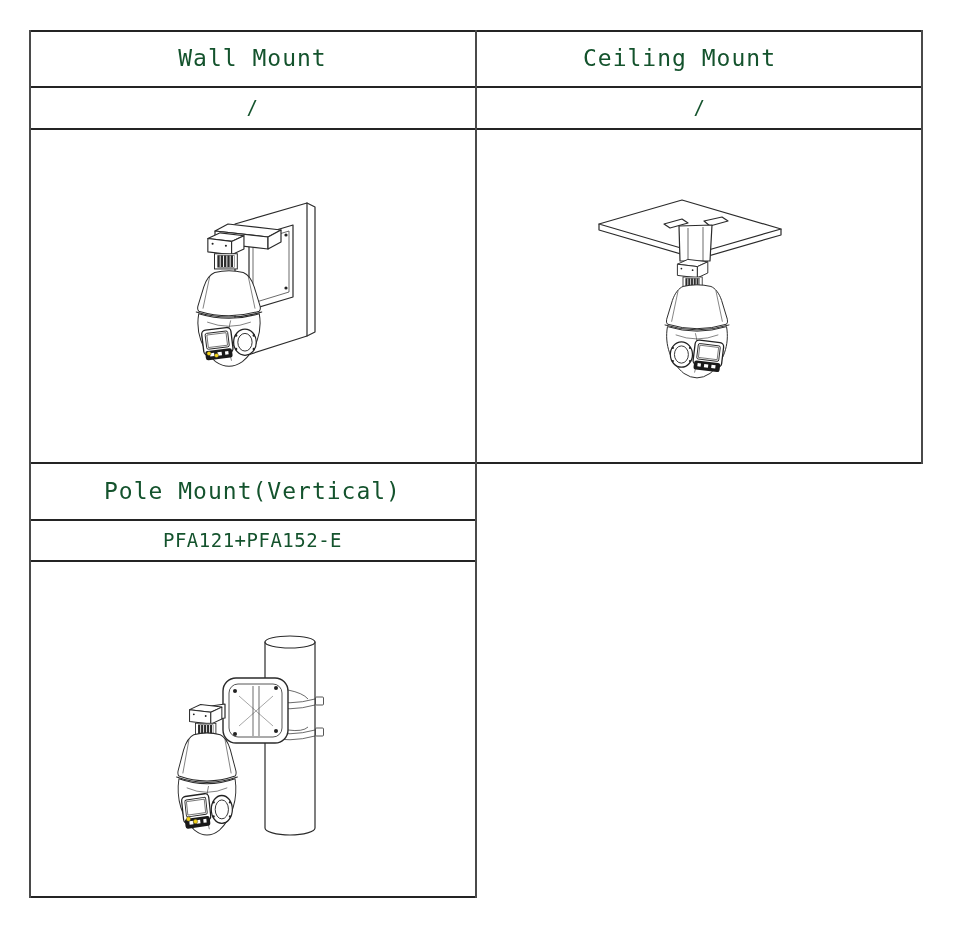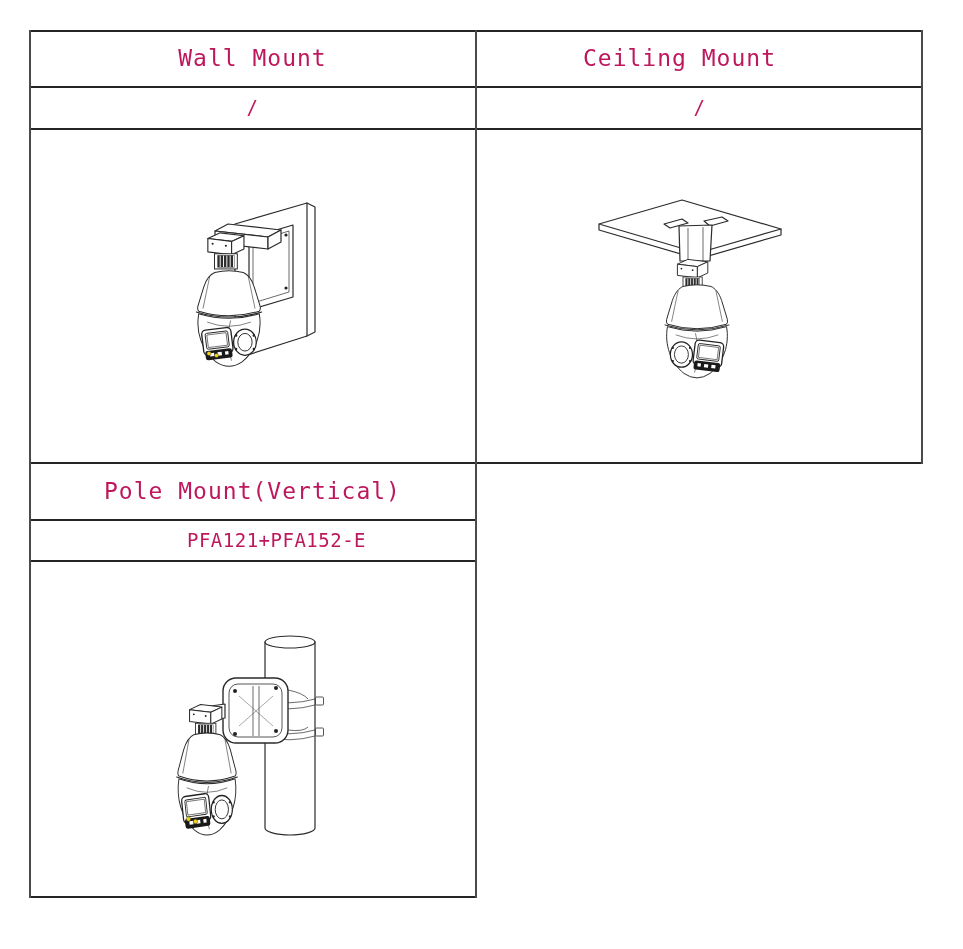--- a/index.html
+++ b/index.html
@@ -1,21 +1,21 @@
 <!DOCTYPE html>
 <html><head>
 <meta charset="utf-8">
 <style>
   html,body{margin:0;padding:0;background:#ffffff;}
   .page{position:relative;width:963px;height:949px;background:#fff;overflow:hidden;
         font-family:"DejaVu Sans Mono", monospace;}
   .hl{position:absolute;height:1.6px;background:#242424;}
   .vl{position:absolute;width:1.6px;background:#4a4a4a;}
   .cell{position:absolute;display:flex;align-items:center;justify-content:center;
-        color:#be185d;white-space:nowrap;}
+        color:#14532d;white-space:nowrap;}
   .hdr{font-size:23px;letter-spacing:1px;}
   .model{font-size:19px;letter-spacing:0.5px;}
   .imgcell{position:absolute;}
   svg{display:block;}
   .ln{fill:none;stroke:#2b2b2b;stroke-width:1.2;stroke-linejoin:round;stroke-linecap:round;}
   .lnf{fill:#ffffff;stroke:#2b2b2b;stroke-width:1.2;stroke-linejoin:round;}
   .thin{fill:none;stroke:#2b2b2b;stroke-width:0.7;}
 </style>
 </head>
 <body>
@@ -73,21 +73,21 @@
   <div class="hl" style="left:29px;top:896px;width:448px;"></div>
   <div class="vl" style="left:29px;top:30px;height:868px;"></div>
   <div class="vl" style="left:475px;top:30px;height:868px;"></div>
   <div class="vl" style="left:921px;top:30px;height:434px;"></div>
 
   <div class="cell hdr" style="left:29px;top:30px;width:447px;height:56px;">Wall Mount</div>
   <div class="cell hdr" style="left:456px;top:30px;width:447px;height:56px;">Ceiling Mount</div>
   <div class="cell model" style="left:29px;top:86px;width:447px;height:42px;">/</div>
   <div class="cell model" style="left:476px;top:86px;width:447px;height:42px;">/</div>
   <div class="cell hdr" style="left:29px;top:462px;width:447px;height:57px;">Pole Mount(Vertical)</div>
-  <div class="cell model" style="left:29px;top:519px;width:447px;height:41px;margin-left:24px;">PFA121+PFA152-E</div>
+  <div class="cell model" style="left:29px;top:519px;width:447px;height:41px;">PFA121+PFA152-E</div>
 
   <div class="imgcell" style="left:29px;top:128px;">
     <svg width="447" height="334" viewBox="0 0 447 334">
 
       <path class="lnf" d="M206,96 L278,75 L278,208 L206,231 Z"></path>
       <path class="ln" d="M278,75 L286,79 L286,204 L278,208"></path>
 
       <path class="lnf" d="M220,110 L264,97 L264,169 L220,182 Z"></path>
       <path class="thin" d="M224,114 L260,103 L260,164 L224,175 Z"></path>
       <circle cx="227" cy="117" r="1.6" fill="#222"></circle>

